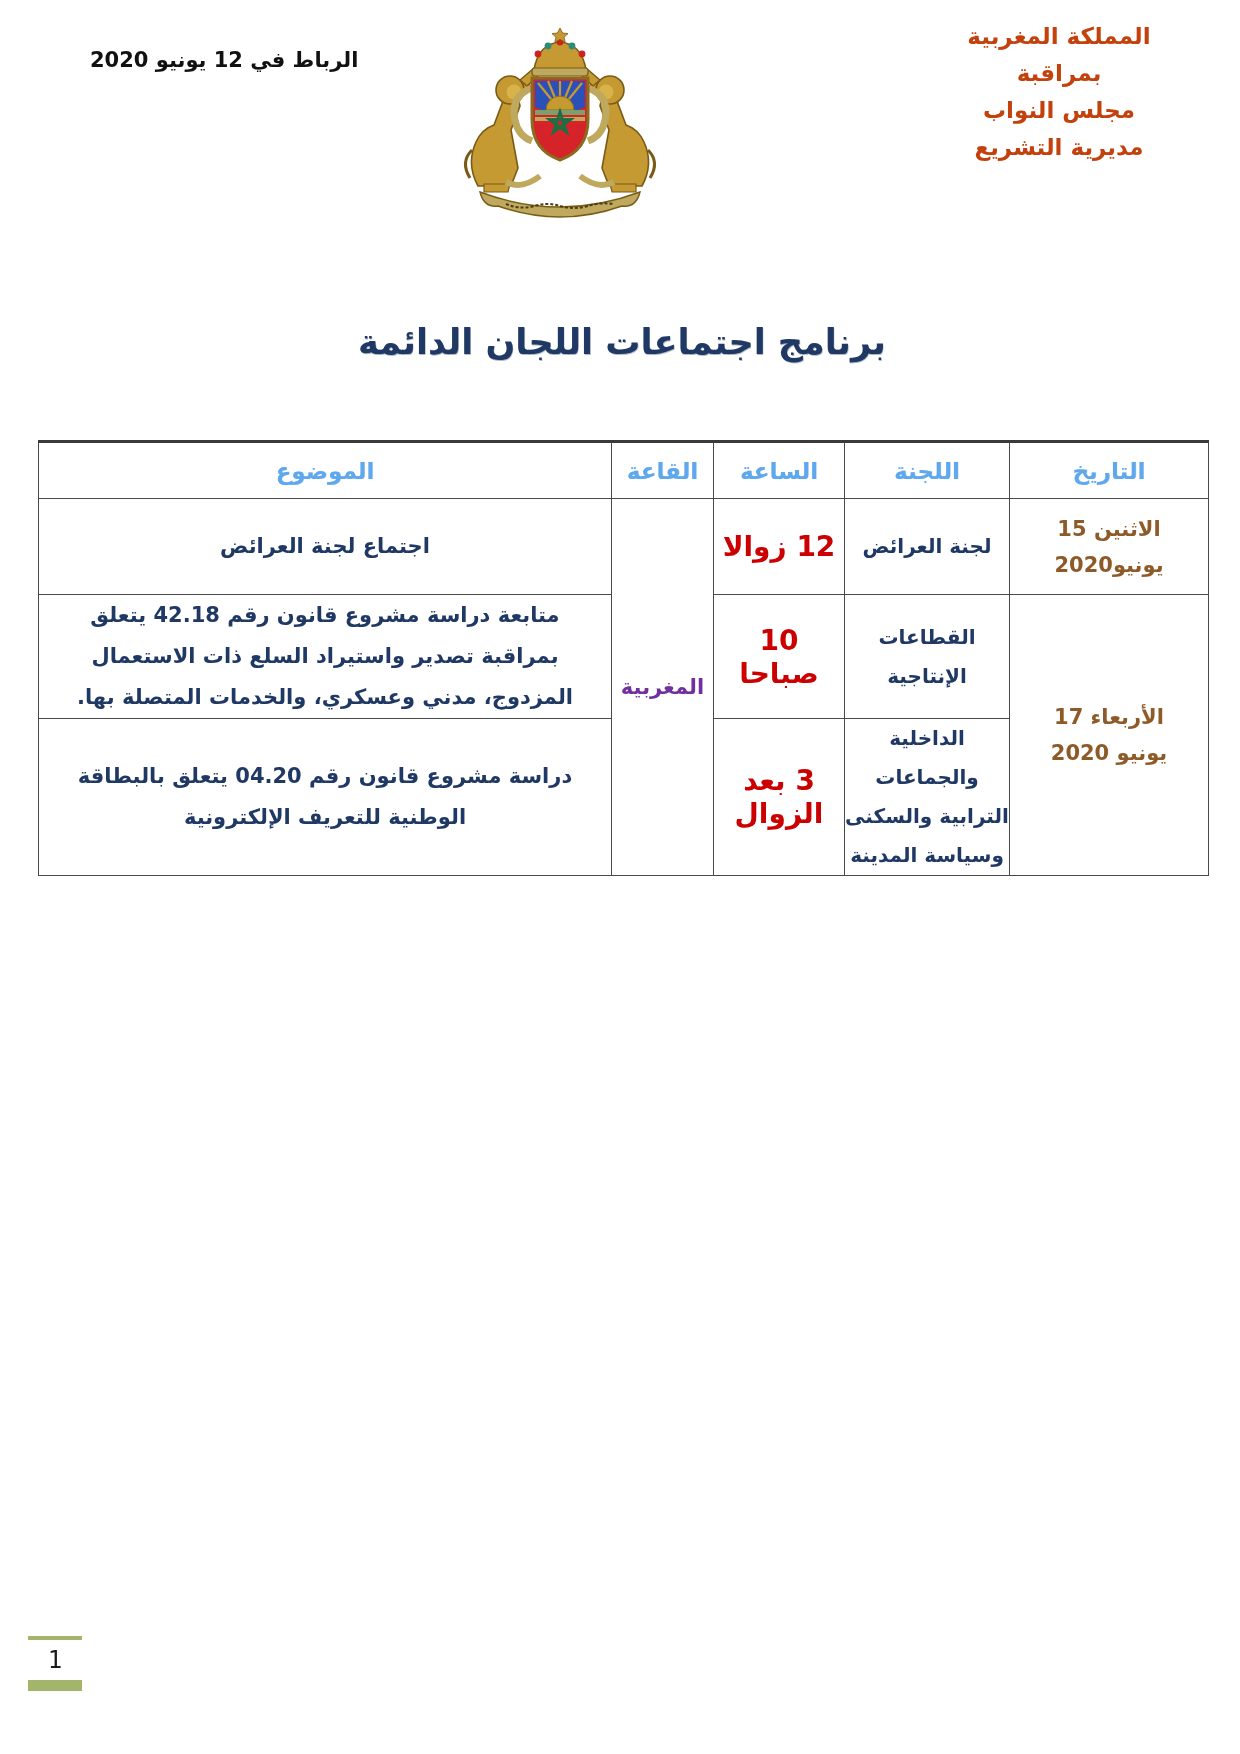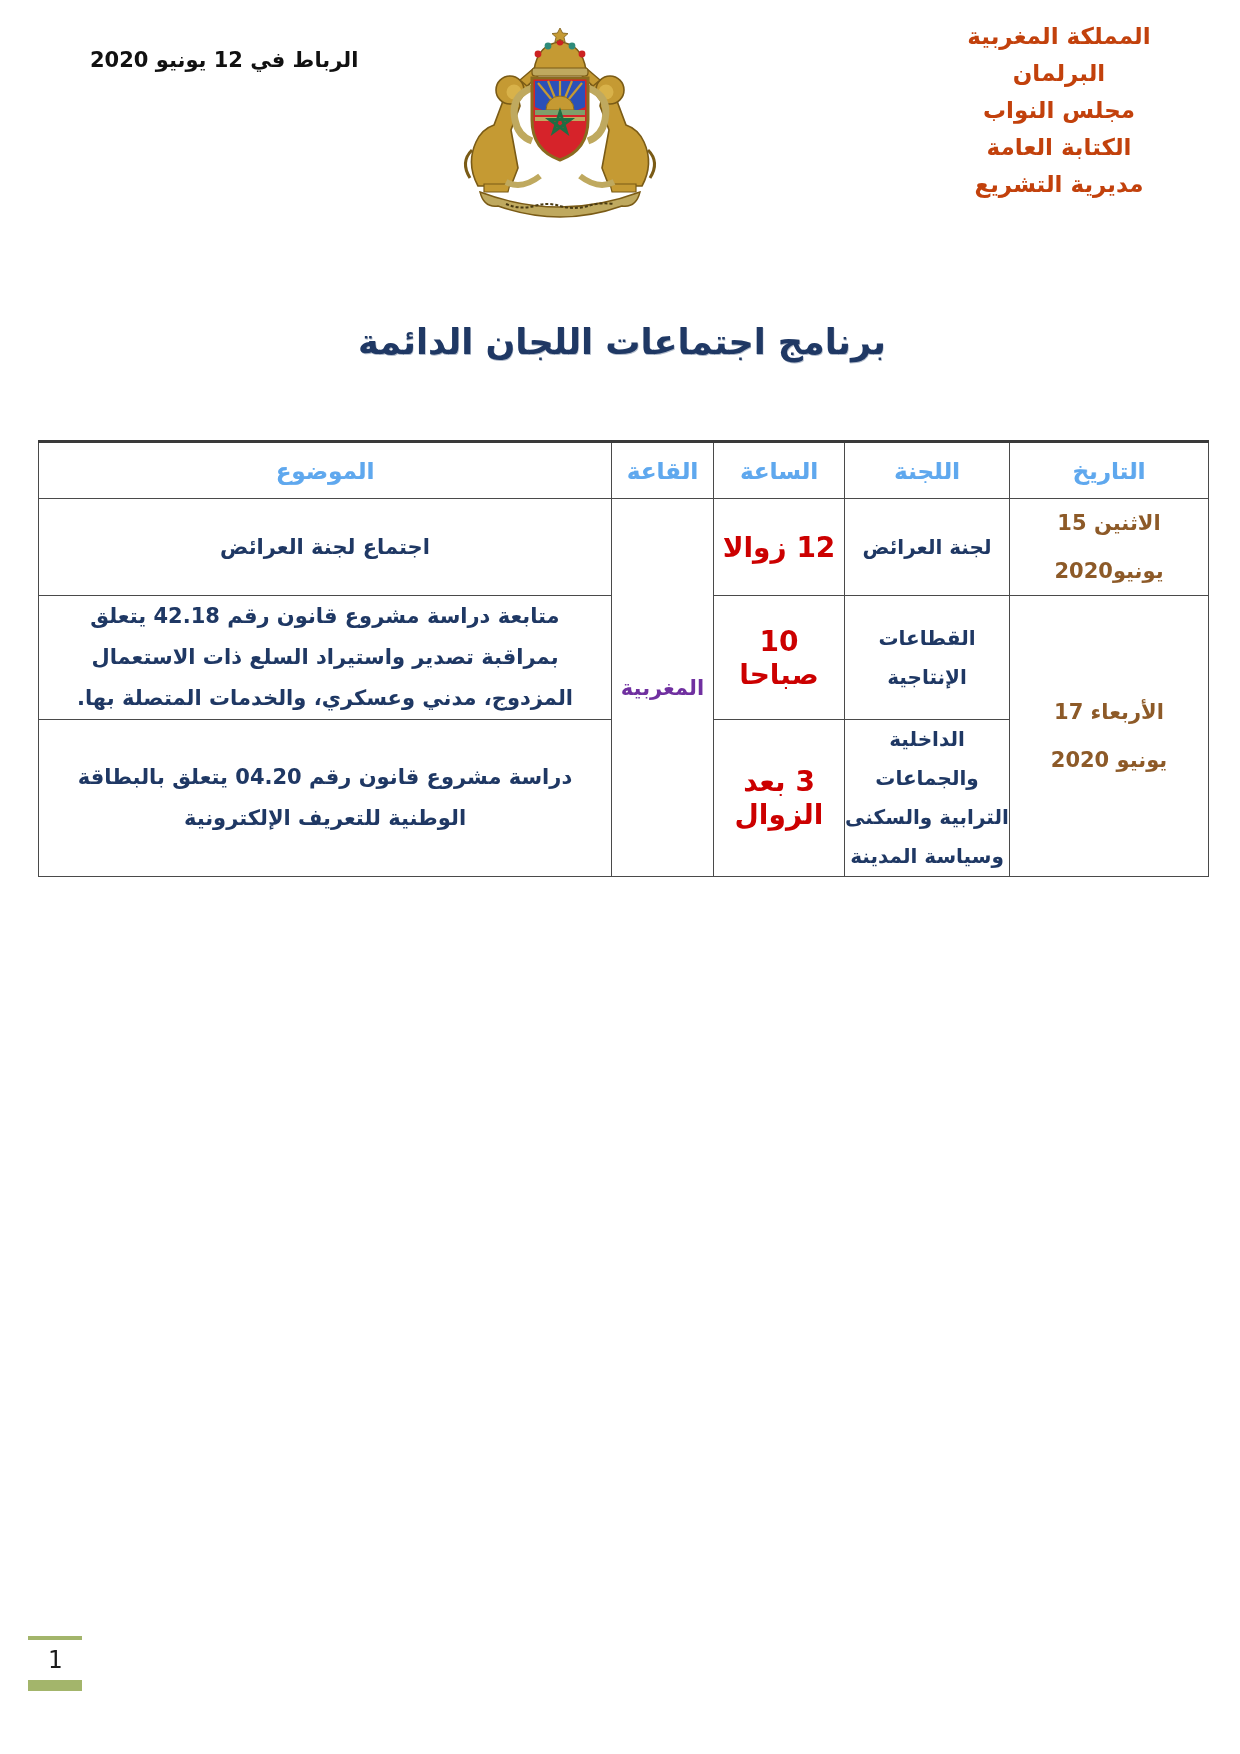--- a/index.html
+++ b/index.html
@@ -40,21 +40,21 @@
   }
   tr.hdr{height:57px;}
   tr.r1{height:96px;}
   tr.r2{height:124px;}
   tr.r3{height:156px;}
   th.hcell{
     color:#5FA8EE;font-size:23px;font-weight:bold;
     text-shadow:0.4px 0.4px 0 rgba(95,168,238,0.45);
   }
   td.date-cell{
-    color:#8D5A28;font-size:21px;font-weight:bold;line-height:48px;padding:0 26px;
+    color:#8D5A28;font-size:21px;font-weight:bold;line-height:36px;padding:0 26px;
   }
   td.committee-cell{
     color:#1F3864;font-size:20px;font-weight:bold;line-height:39px;padding:0 0;
   }
   td.time-cell{color:#CC0000;font-size:28px;font-weight:bold;}
   td.room-cell{color:#7030A0;font-size:21px;font-weight:bold;}
   td.subject-cell{
     color:#1F3864;font-size:21px;font-weight:bold;line-height:41px;padding:0 28px;
   }
   
@@ -121,23 +121,22 @@
 
       <path d="M112,86 l6.5,20 -17,-12.4 h21 l-17,12.4 z" fill="none" stroke="#1f6e43" stroke-width="3" stroke-linejoin="miter"></path>
 
       <path d="M32,166 q80,30 160,0 q-4,16 -18,14 q-62,22 -124,0 q-14,2 -18,-14 z" fill="#BFA95F" stroke="#7a5b16" stroke-width="1.4"></path>
       <path d="M58,178 q14,6 28,2 q14,-4 26,0 q14,4 28,0 q12,-4 26,-2" fill="none" stroke="#4a3b12" stroke-width="2" stroke-dasharray="3 2"></path>
     </svg>
   </div>
 
   <div class="letterhead">
     <div class="lh-line">المملكة المغربية</div>
-    <div class="lh-line">البرلمان</div>
+    <div class="lh-line">بمراقبة</div>
     <div class="lh-line">مجلس النواب</div>
-    <div class="lh-line">الكتابة العامة</div>
     <div class="lh-line">مديرية التشريع</div>
   </div>
 
   <div class="doc-title">برنامج اجتماعات اللجان الدائمة</div>
 
   <div class="table-wrap">
     <table class="meetings">
       <colgroup>
         <col style="width:199px">
           <col style="width:165px">

